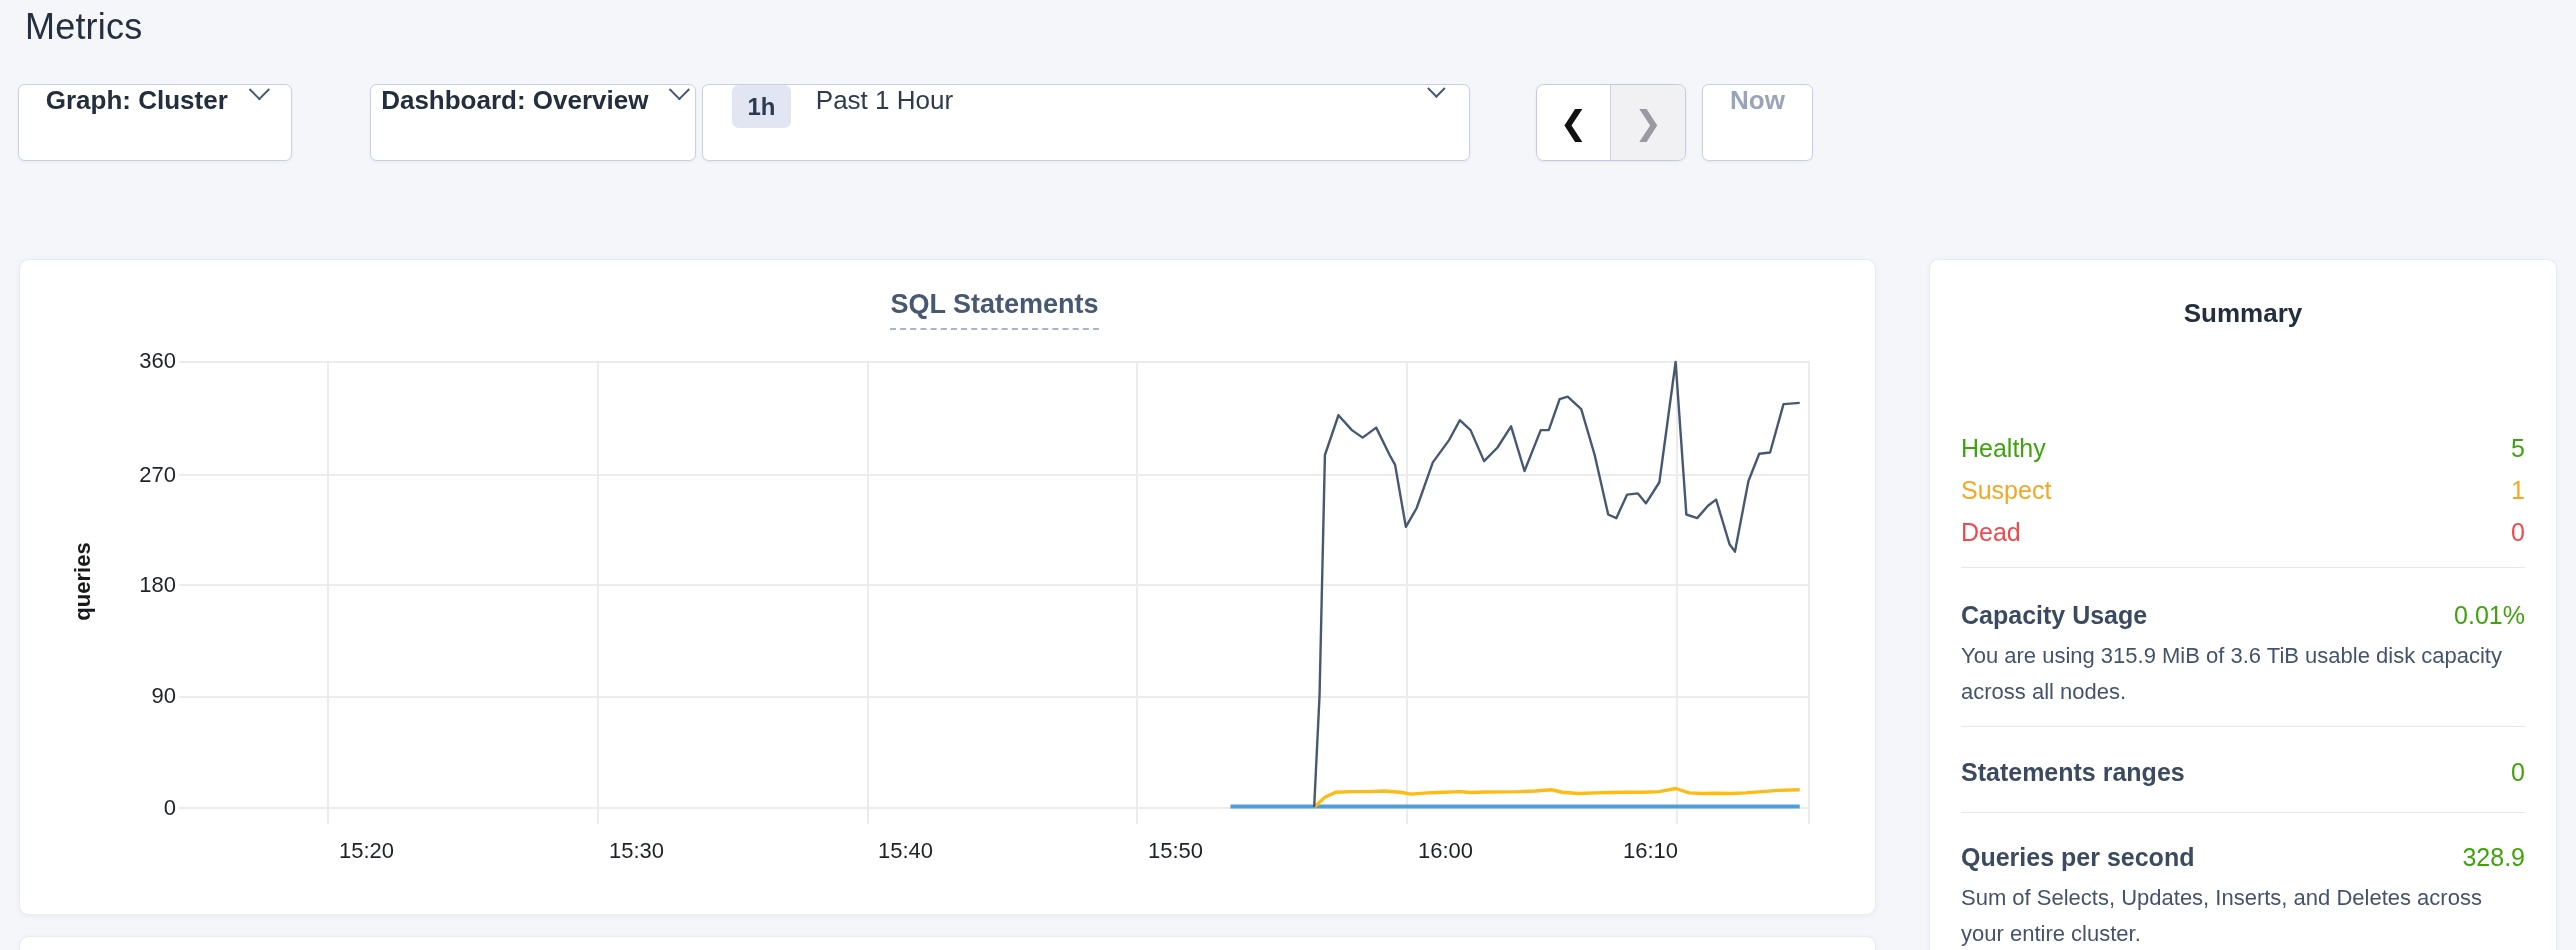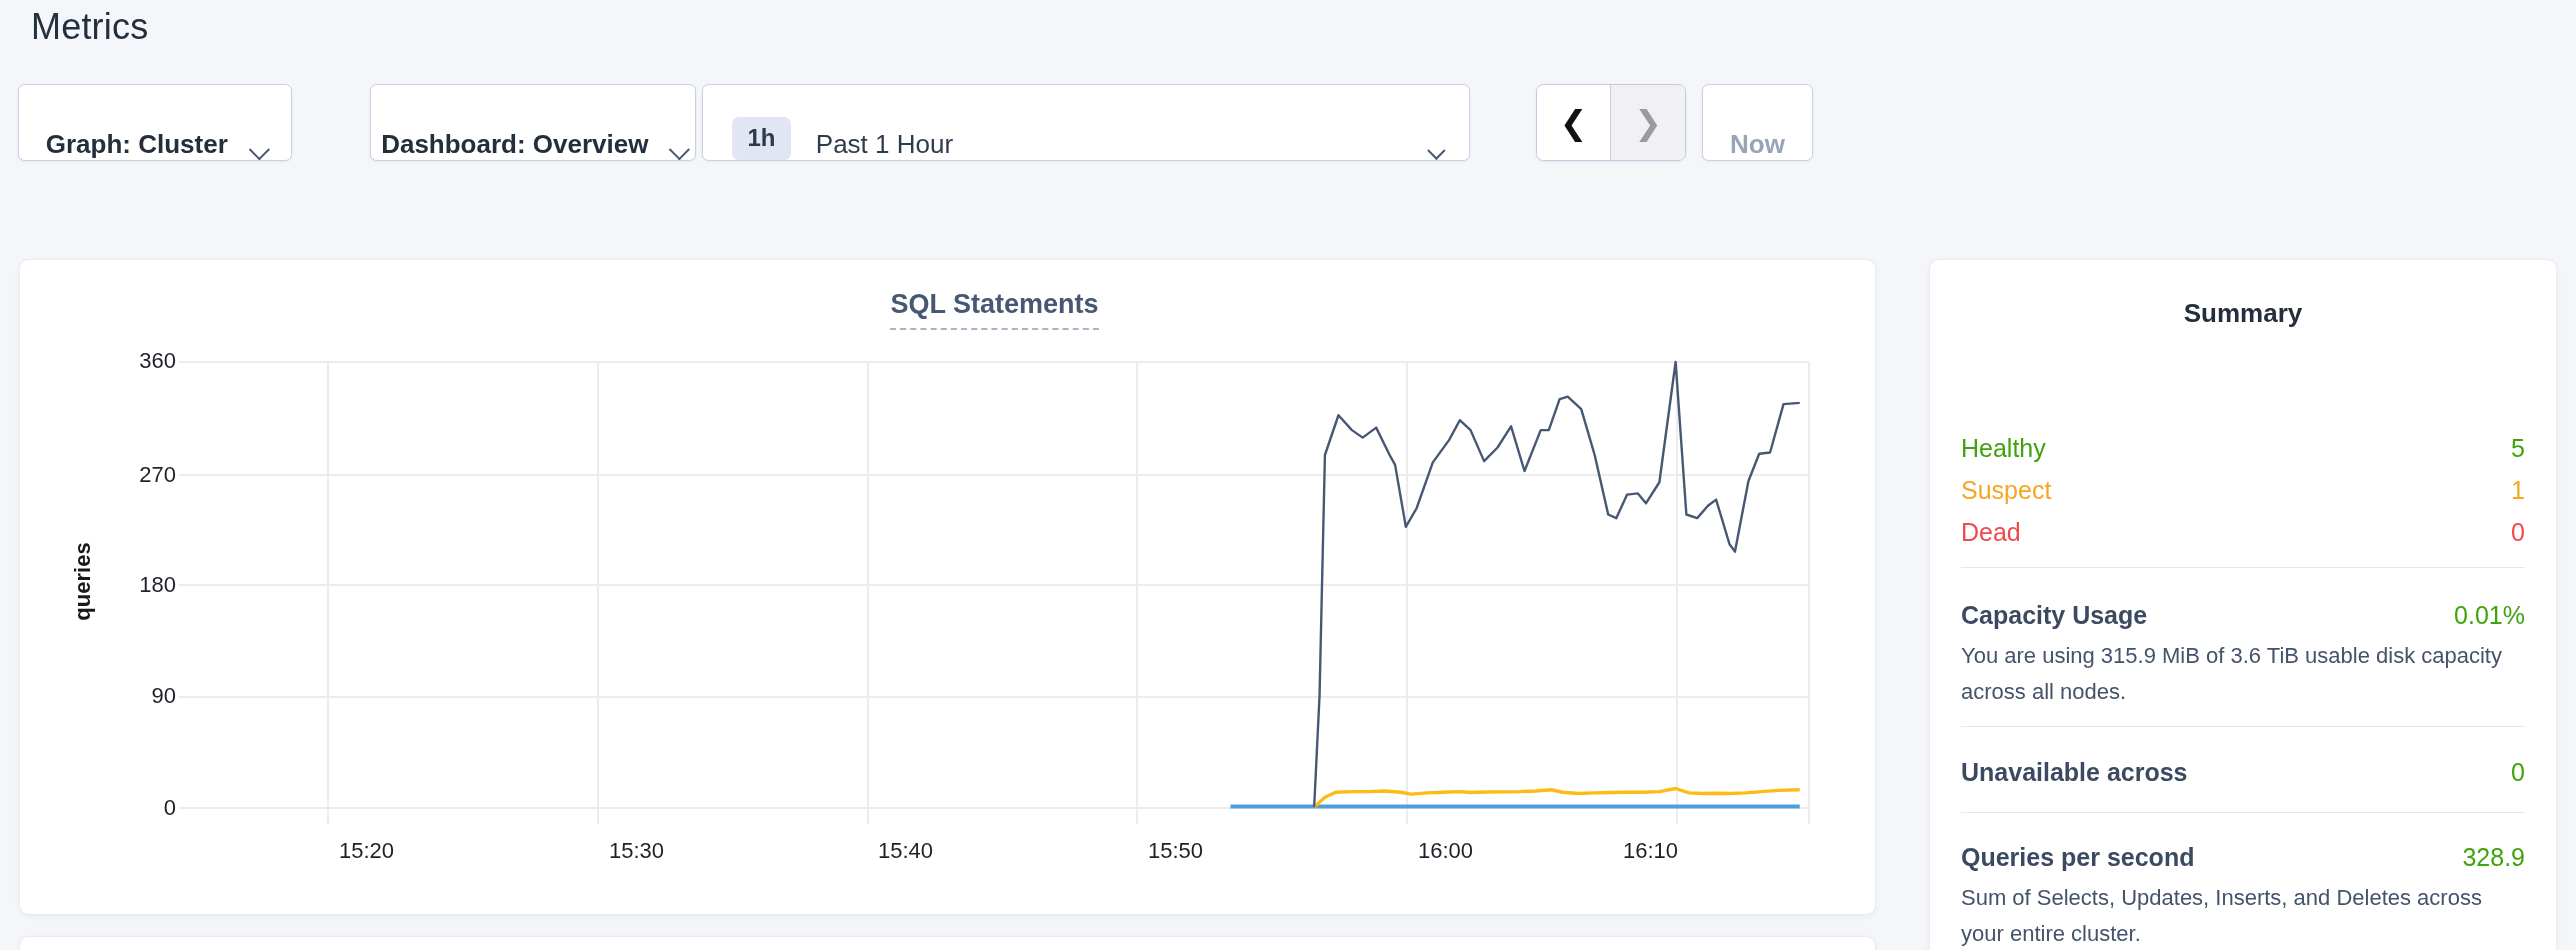--- a/index.html
+++ b/index.html
@@ -5,28 +5,28 @@
   * { margin:0; padding:0; box-sizing:border-box; }
   html,body { width:2576px; height:950px; overflow:hidden; }
   body {
     background:#f4f6fa;
     font-family:"Liberation Sans","DejaVu Sans",sans-serif;
     color:#24303e;
     position:relative;
   }
   
   .page-title {
-    position:absolute; left:31px; top:5.8px;
+    position:absolute; left:25px; top:5.8px;
     font-size:36px; font-weight:500; color:#24303e; letter-spacing:0.2px;
   }
   
   .ctl {
     position:absolute; top:84px; height:77px;
     background:#fff; border:1.9px solid #c9d0e2; border-radius:6.7px;
-    display:flex; align-items:flex-end; justify-content:center;
+    display:flex; align-items:flex-start; justify-content:center;
     box-shadow:0 1px 2.9px rgba(50,60,90,.07);
     cursor:pointer;
   }
   .btn-graph  { left:18px;  width:274px; }
   .btn-dash   { left:370px; width:326px; }
   .ctl .lbl { font-size:26px; font-weight:700; color:#242f3d; }
   .chev {
     width:15.4px; height:15.4px; border-right:2.9px solid #475872; border-bottom:2.9px solid #475872;
     transform:rotate(45deg) translateY(-3.8px); margin-left:21px; flex:0 0 auto;
   }
@@ -178,21 +178,21 @@
 
   <div class="srow" style="top:338px">
     <span class="blabel">Capacity Usage</span>
     <span class="val green">0.01%</span>
   </div>
   <div class="sdesc" style="top:378px">You are using 315.9 MiB of 3.6 TiB usable disk capacity across all nodes.</div>
 
   <div class="sdivider" style="top:466px"></div>
 
   <div class="srow" style="top:495px">
-    <span class="blabel">Unavailable across</span>
+    <span class="blabel">Statements ranges</span>
     <span class="val green">0</span>
   </div>
 
   <div class="sdivider" style="top:552px"></div>
 
   <div class="srow" style="top:580px">
     <span class="blabel">Queries per second</span>
     <span class="val green">328.9</span>
   </div>
   <div class="sdesc" style="top:620px">Sum of Selects, Updates, Inserts, and Deletes across your entire cluster.</div>

